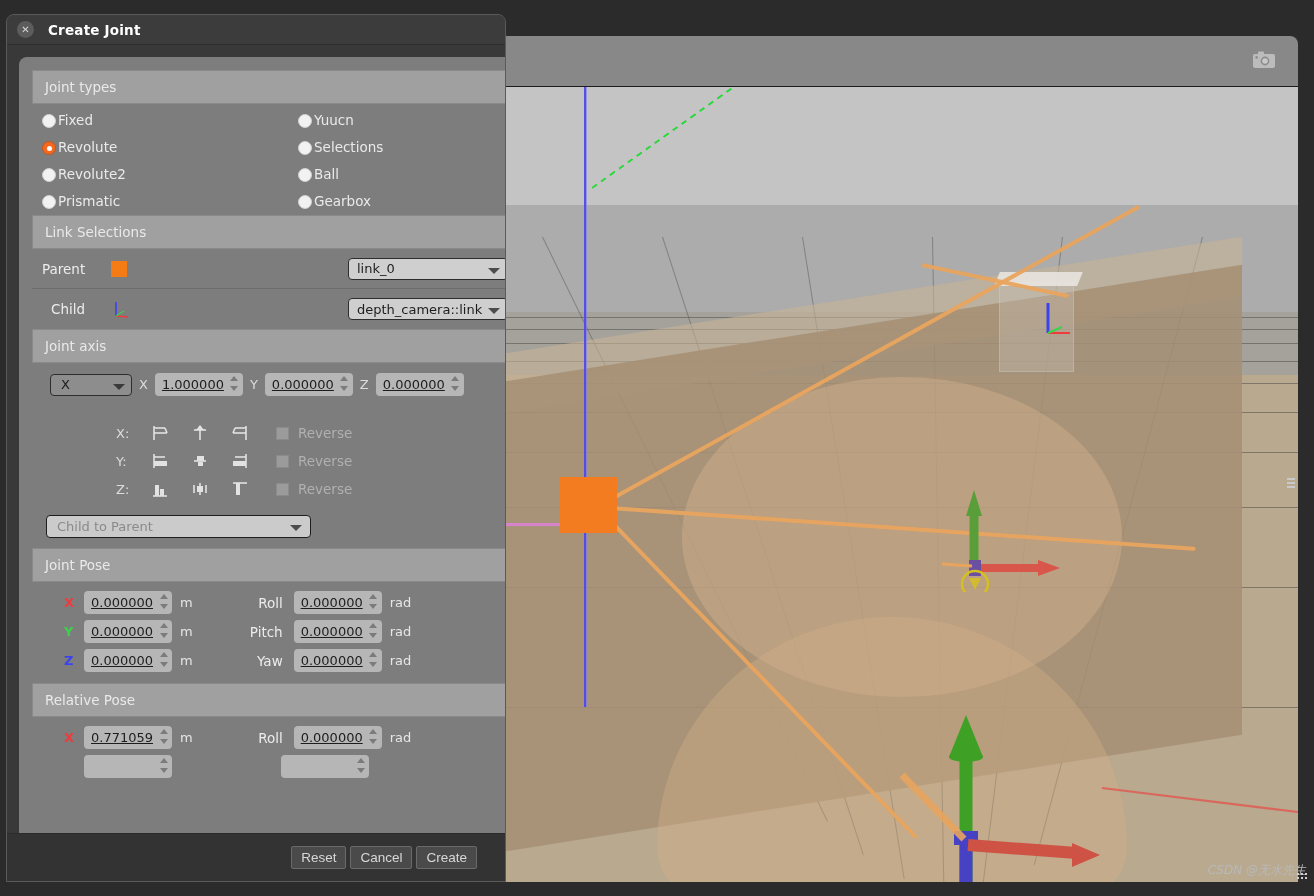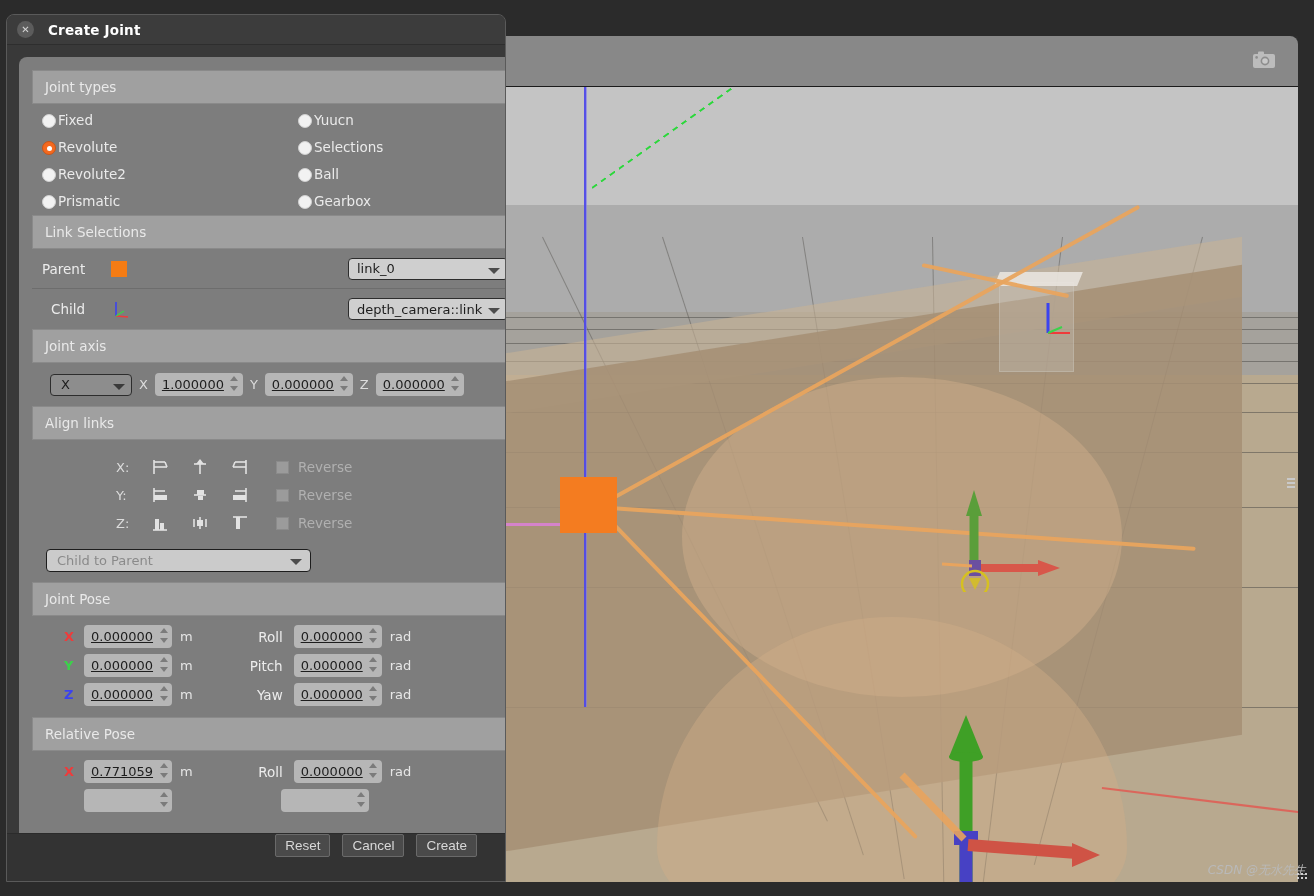--- a/index.html
+++ b/index.html
@@ -276,22 +276,22 @@
   .pose-ax { font-size:13px; font-weight:bold; width:20px; }
   .pose-ax.x { color:#ef3b3b; }
   .pose-ax.y { color:#3bd34a; }
   .pose-ax.z { color:#3b43ef; }
   .pose-unit { color:#e6e6e6; font-size:13px; margin-left:8px; }
   .pose-rlabel { color:#ececec; font-size:13.5px; width:46px; text-align:right; margin-left:44px; margin-right:11px; }
 
   
   .footer {
     height:48px; background:#333333; border-top:1px solid #2b2b2b;
-    display:flex; align-items:flex-start; justify-content:flex-end;
-    padding-right:28px; gap:12px;
+    display:flex; align-items:center; justify-content:flex-end;
+    padding-right:28px; gap:4px;
   }
   .btn {
     background:#4a4a4a; border:1px solid #6a6a6a; color:#d8d8d8;
     font-size:13.5px; padding:3px 9px; border-radius:2px; cursor:pointer;
   }
 </style>
 </head>
 <body>
 
 <div id="root">
@@ -524,24 +524,20 @@
               <div class="spin">
                 <span>0.000000</span>
                 <span class="arrows">
                     <i class="up"></i>
                     <i class="dn"></i>
                   </span>
               </div>
             </div>
           </div>
 
-          <div class="grp-head">
-            <span>Align links</span>
-            <span class="caret"></span>
-          </div>
           <div class="align-body">
 
             <div class="align-row">
               <span class="align-axis">X:</span>
               <span class="align-ic">
                 <svg viewBox="0 0 20 18" width="20" height="18">
                     <g stroke="#e2e2e2" stroke-width="1.6" fill="none">
                   <line x1="4" y1="2" x2="4" y2="16"></line>
                       <line x1="4" y1="4" x2="15" y2="4"></line>
                   <line x1="4" y1="9" x2="17" y2="9"></line>

